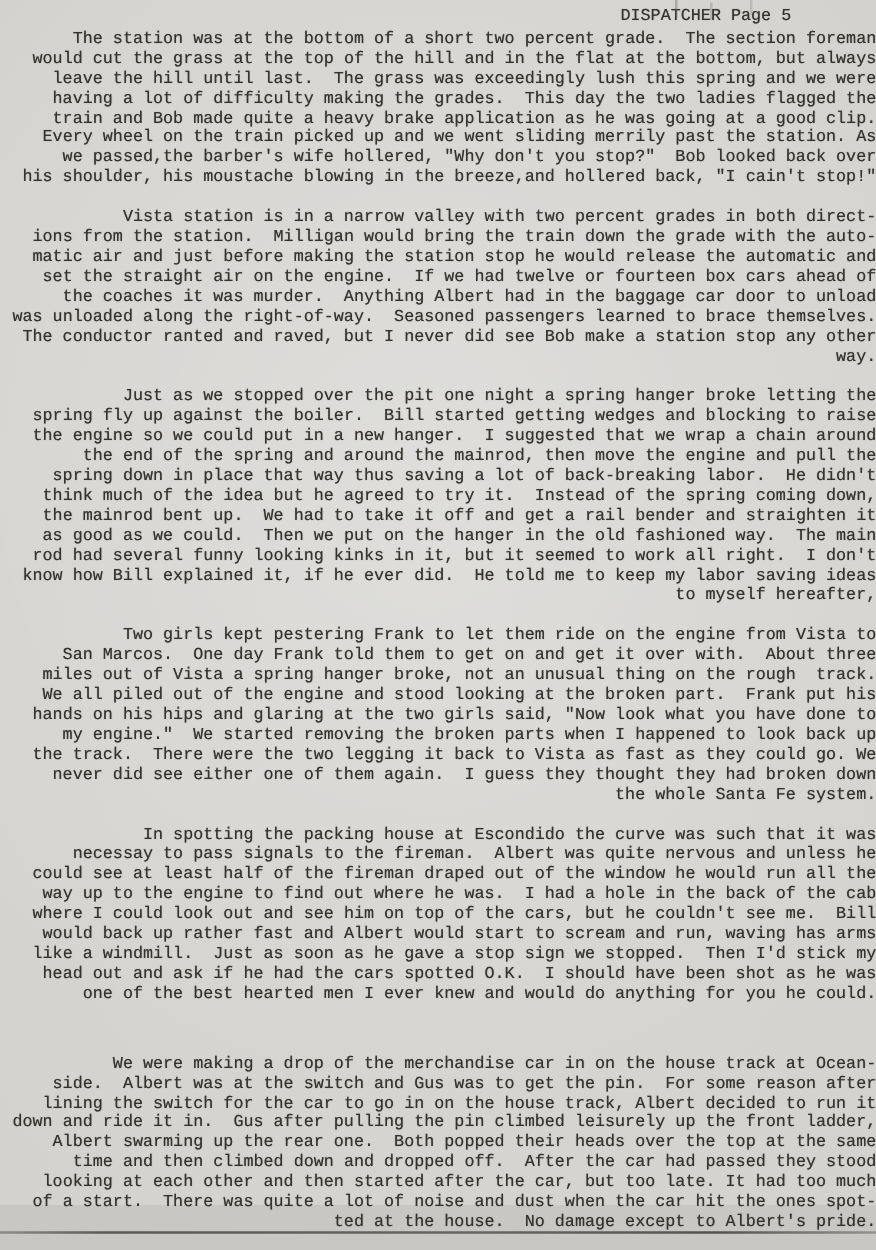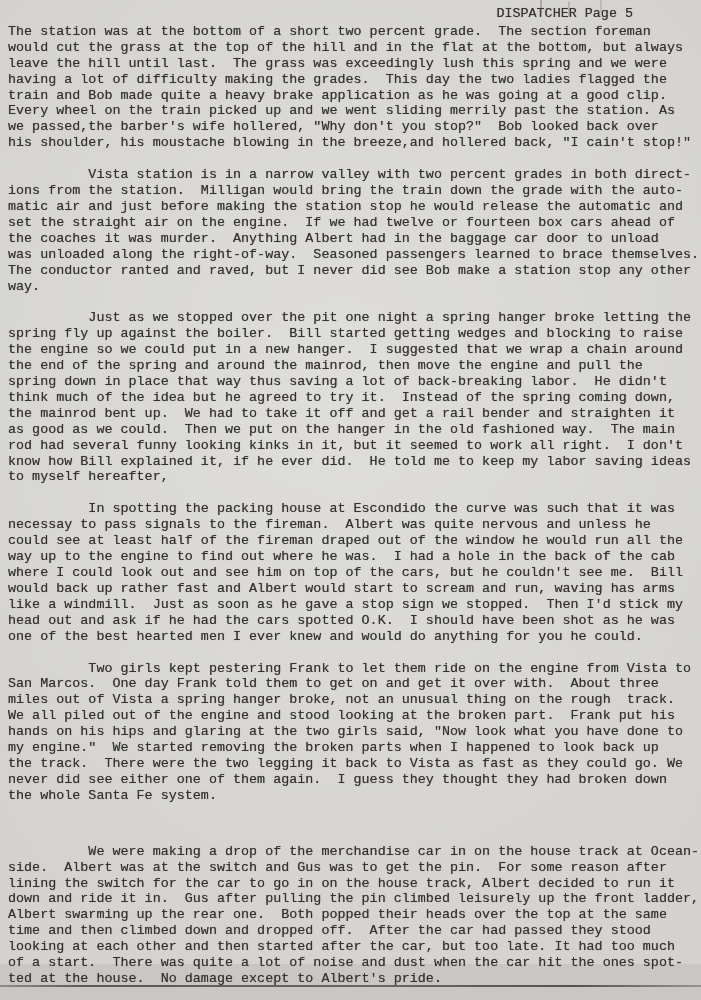--- a/index.html
+++ b/index.html
@@ -40,20 +40,21 @@
     text-align: right;
     padding-right: 68px;
     margin: 0 0 2px 0;
     white-space: pre;
   }
   p.para {
     margin: 0 0 16px 0;
     white-space: pre-wrap;
     position: relative;
     z-index: 1;
+    text-align: right;
   }
   p.para.last {
     margin-bottom: 0;
   }
   p.tight {
     margin-bottom: 8px;
     margin-top: 40px;
   }
   .bottom-rule {
     position: absolute;
@@ -99,39 +100,39 @@
 the engine so we could put in a new hanger.  I suggested that we wrap a chain around
 the end of the spring and around the mainrod, then move the engine and pull the
 spring down in place that way thus saving a lot of back-breaking labor.  He didn't
 think much of the idea but he agreed to try it.  Instead of the spring coming down,
 the mainrod bent up.  We had to take it off and get a rail bender and straighten it
 as good as we could.  Then we put on the hanger in the old fashioned way.  The main
 rod had several funny looking kinks in it, but it seemed to work all right.  I don't
 know how Bill explained it, if he ever did.  He told me to keep my labor saving ideas
 to myself hereafter,</p>
 
+  <p class="para">          Two girls kept pestering Frank to let them ride on the engine from Vista to
+San Marcos.  One day Frank told them to get on and get it over with.  About three
+miles out of Vista a spring hanger broke, not an unusual thing on the rough  track.
+We all piled out of the engine and stood looking at the broken part.  Frank put his
+hands on his hips and glaring at the two girls said, "Now look what you have done to
+my engine."  We started removing the broken parts when I happened to look back up
+the track.  There were the two legging it back to Vista as fast as they could go. We
+never did see either one of them again.  I guess they thought they had broken down
+the whole Santa Fe system.</p>
+
   <p class="para">          In spotting the packing house at Escondido the curve was such that it was
 necessay to pass signals to the fireman.  Albert was quite nervous and unless he
 could see at least half of the fireman draped out of the window he would run all the
 way up to the engine to find out where he was.  I had a hole in the back of the cab
 where I could look out and see him on top of the cars, but he couldn't see me.  Bill
 would back up rather fast and Albert would start to scream and run, waving has arms
 like a windmill.  Just as soon as he gave a stop sign we stopped.  Then I'd stick my
 head out and ask if he had the cars spotted O.K.  I should have been shot as he was
 one of the best hearted men I ever knew and would do anything for you he could.</p>
-
-  <p class="para">          Two girls kept pestering Frank to let them ride on the engine from Vista to
-San Marcos.  One day Frank told them to get on and get it over with.  About three
-miles out of Vista a spring hanger broke, not an unusual thing on the rough  track.
-We all piled out of the engine and stood looking at the broken part.  Frank put his
-hands on his hips and glaring at the two girls said, "Now look what you have done to
-my engine."  We started removing the broken parts when I happened to look back up
-the track.  There were the two legging it back to Vista as fast as they could go. We
-never did see either one of them again.  I guess they thought they had broken down
-the whole Santa Fe system.</p>
 
   <p class="para tight">          We were making a drop of the merchandise car in on the house track at Ocean-
 side.  Albert was at the switch and Gus was to get the pin.  For some reason after
 lining the switch for the car to go in on the house track, Albert decided to run it
 down and ride it in.  Gus after pulling the pin climbed leisurely up the front ladder,
 Albert swarming up the rear one.  Both popped their heads over the top at the same
 time and then climbed down and dropped off.  After the car had passed they stood
 looking at each other and then started after the car, but too late. It had too much
 of a start.  There was quite a lot of noise and dust when the car hit the ones spot-
 ted at the house.  No damage except to Albert's pride.</p>

